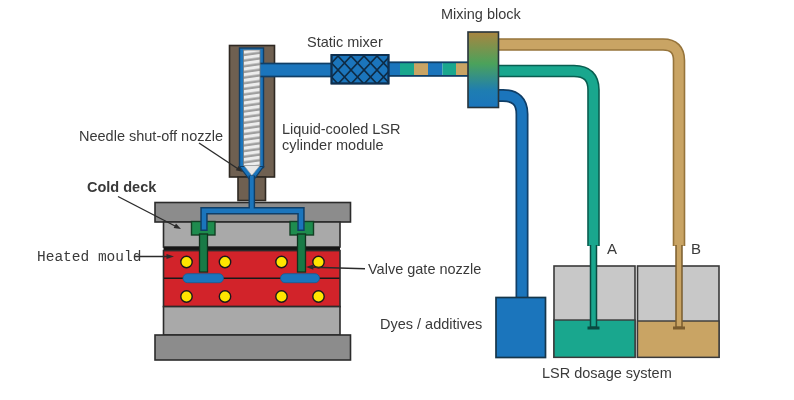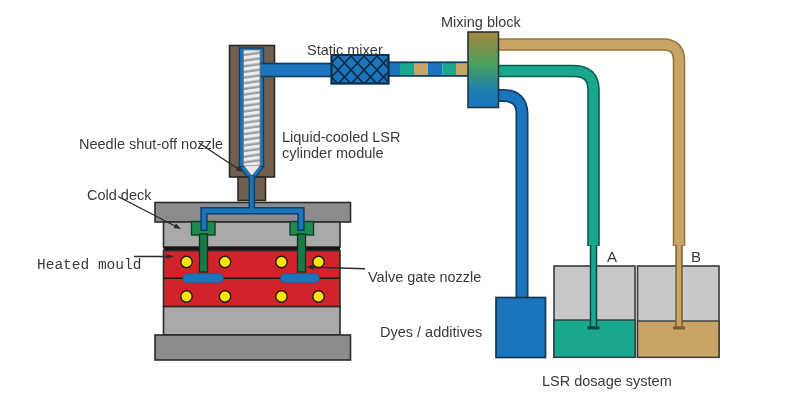--- a/index.html
+++ b/index.html
@@ -1,19 +1,19 @@
 <!DOCTYPE html>
 <html><head>
 <meta charset="utf-8">
 <style>
   html,body{margin:0;padding:0;background:#ffffff;}
   .stage{position:relative;width:794px;height:400px;background:#ffffff;overflow:hidden;
          font-family:"Liberation Sans", sans-serif;}
   .stage svg{position:absolute;left:0;top:0;}
-  .lbl{position:absolute;color:#3a3a3a;font-size:14.5px;line-height:16px;white-space:nowrap;margin-top:8px;}
+  .lbl{position:absolute;color:#3a3a3a;font-size:14.5px;line-height:16px;white-space:nowrap;}
 </style>
 </head>
 <body>
 
 <div class="stage">
 
 <svg width="794" height="400" viewBox="0 0 794 400">
   <defs>
     <linearGradient id="mixG" x1="0" y1="0" x2="0" y2="1">
       <stop offset="0" stop-color="#A98540"></stop>
@@ -142,21 +142,21 @@
   </g>
 </svg>
 
 <div class="lbl" style="left:441px;top:6px;">Mixing block</div>
 <div class="lbl" style="left:307px;top:34px;">Static mixer</div>
 <div class="lbl" style="left:79px;top:128px;">Needle shut-off nozzle</div>
 <div class="lbl" style="left:282px;top:122px;line-height:15.5px;">
   <div>Liquid-cooled LSR</div>
   <div>cylinder module</div>
 </div>
-<div class="lbl" style="left:87px;top:179px;">Cold deck</div>
+<div class="lbl" style="left:87px;top:179px;font-weight:bold;">Cold deck</div>
 <div class="lbl" style="left:37px;top:249px;font-family:Liberation Mono, monospace;">Heated mould</div>
 <div class="lbl" style="left:368px;top:261px;">Valve gate nozzle</div>
 <div class="lbl" style="left:380px;top:316px;width:113px;">Dyes / additives</div>
 <div class="lbl" style="left:607px;top:241px;font-size:15px;">A</div>
 <div class="lbl" style="left:691px;top:241px;font-size:15px;">B</div>
 <div class="lbl" style="left:542px;top:365px;">LSR dosage system</div>
 
 </div>
 
 </body></html>

